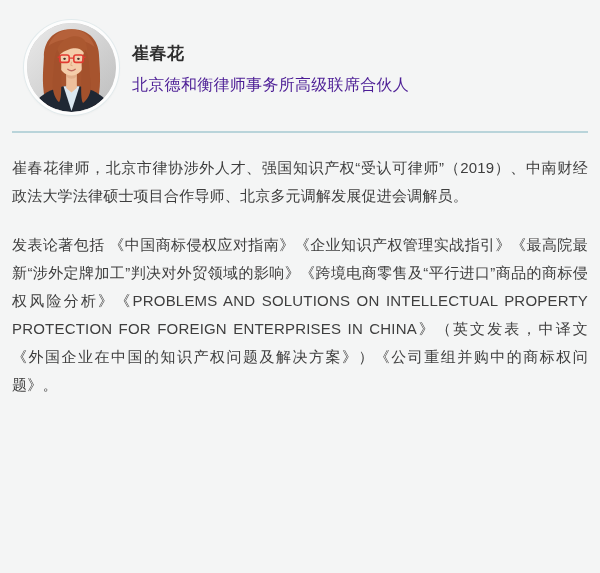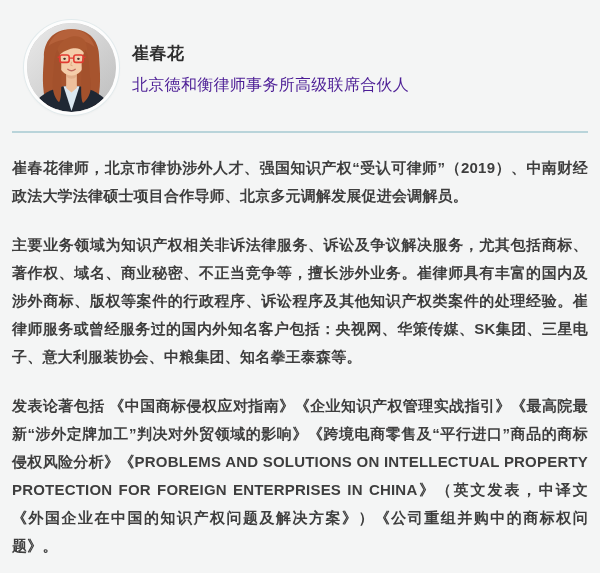--- a/index.html
+++ b/index.html
@@ -56,21 +56,20 @@
 
   
   .bio-section { padding: 0 12px 10px 12px; }
   .bio-paragraph {
     margin: 21px 0 0 0;
     font-size: 15px;
     line-height: 28px;
     text-align: justify;
     color: #3e3e3e;
     letter-spacing: 0.2px;
-    font-weight: bold;
   }
 </style>
 </head>
 <body>
 
 <div class="page">
 
   <header class="profile-header">
     <div class="avatar">
       <svg viewBox="0 0 100 100" aria-hidden="true">
@@ -124,18 +123,17 @@
     <div class="id-block">
       <h1 class="profile-name">崔春花</h1>
       <div class="profile-title">北京德和衡律师事务所高级联席合伙人</div>
     </div>
   </header>
 
   <hr class="divider">
 
   <main class="bio-section">
     <p class="bio-paragraph">崔春花律师，北京市律协涉外人才、强国知识产权“受认可律师”（2019）、中南财经政法大学法律硕士项目合作导师、北京多元调解发展促进会调解员。</p>
-    <p class="bio-paragraph">主要业务领域为知识产权相关非诉法律服务、诉讼及争议解决服务，尤其包括商标、著作权、域名、商业秘密、不正当竞争等，擅长涉外业务。崔律师具有丰富的国内及涉外商标、版权等案件的行政程序、诉讼程序及其他知识产权类案件的处理经验。崔律师服务或曾经服务过的国内外知名客户包括：央视网、华策传媒、SK集团、三星电子、意大利服装协会、中粮集团、知名拳王泰森等。</p>
     <p class="bio-paragraph">发表论著包括 《中国商标侵权应对指南》《企业知识产权管理实战指引》《最高院最新“涉外定牌加工”判决对外贸领域的影响》《跨境电商零售及“平行进口”商品的商标侵权风险分析》《PROBLEMS AND SOLUTIONS ON INTELLECTUAL PROPERTY PROTECTION FOR FOREIGN ENTERPRISES IN CHINA》（英文发表，中译文《外国企业在中国的知识产权问题及解决方案》）《公司重组并购中的商标权问题》。</p>
 
   </main>
 
 </div>
 
 </body></html>

